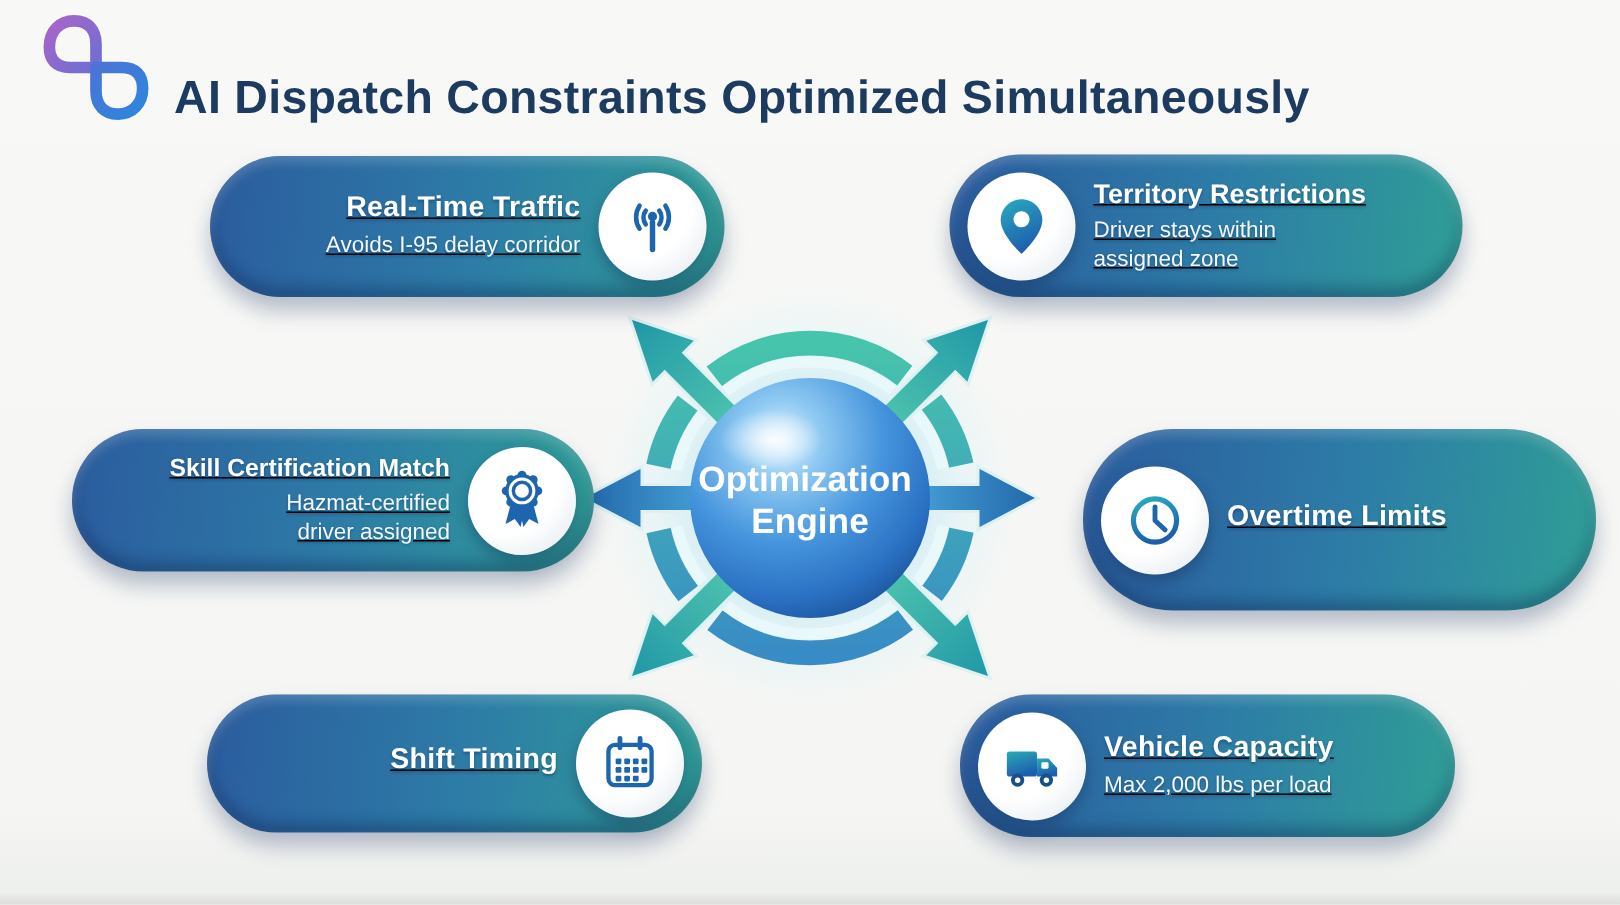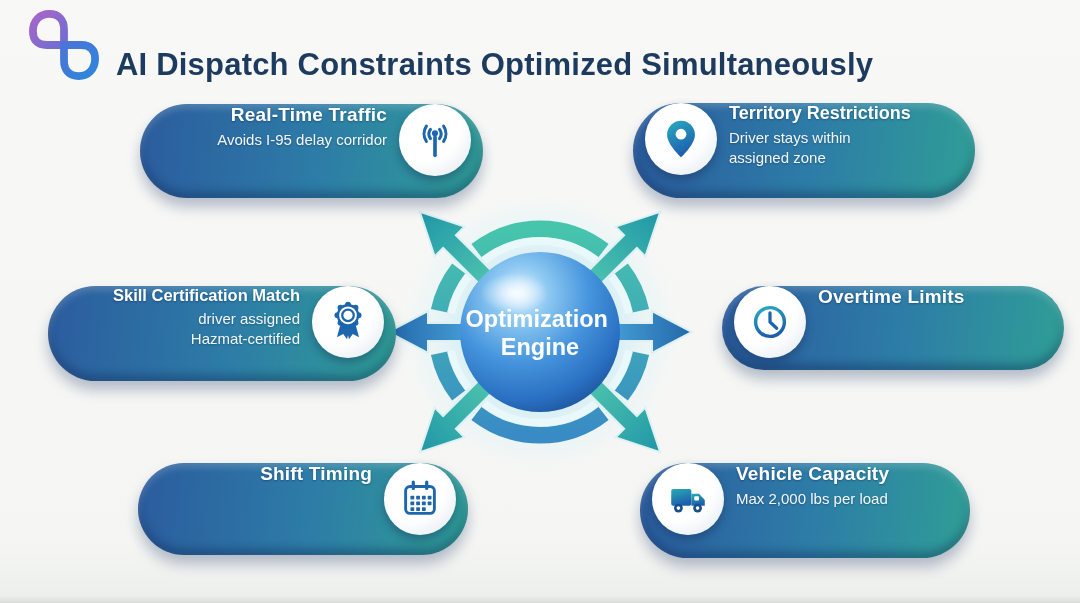--- a/index.html
+++ b/index.html
@@ -9,25 +9,26 @@
     font-family:"Liberation Sans",sans-serif;
   }
   
   .logo{position:absolute;left:26px;top:5px;width:76px;height:80px;}
   .page-title{
     position:absolute;left:116px;top:16px;font-size:31px;font-weight:bold;
     color:#1d3a5f;letter-spacing:.2px;white-space:nowrap;margin-top:31px;
   }
   
   .card{
-    position:absolute;border-radius:60px;display:flex;gap:12px;
+    position:absolute;border-radius:60px;display:flex;align-items:center;gap:12px;
     background:linear-gradient(96deg,#2b5c9e 0%,#2d7ca7 52%,#2f9e96 100%);
     box-shadow:0 9px 14px rgba(25,50,95,.30),
                inset 0 4px 7px rgba(255,255,255,.20),
                inset 0 -6px 10px rgba(8,30,70,.35);
+    text-decoration:underline;
   }
   .card.left{justify-content:flex-end;text-align:right;padding:0 12px 0 16px;}
   .card.right{justify-content:flex-start;text-align:left;padding:0 18px 0 12px;}
   .card-text{min-width:0;}
   .card-title{
     font-size:19px;font-weight:bold;color:#fff;margin-bottom:4px;white-space:nowrap;
     text-shadow:0 1px 2px rgba(10,30,70,.40);letter-spacing:.2px;
   }
   .card-title.compact{font-size:16.5px;letter-spacing:0;margin-left:32px;}
   .card-title.semi{font-size:18px;letter-spacing:0;}
@@ -168,22 +169,22 @@
         <span>Driver stays within</span>
         <span>assigned zone</span>
       </div>
     </div>
   </div>
 
   <div class="card left" style="left:48px;top:286px;width:320px;height:95px">
     <div class="card-text">
       <div class="card-title compact">Skill Certification Match</div>
       <div class="card-sub">
+        <span>Hazmat-certified</span>
         <span>driver assigned</span>
-        <span>Hazmat-certified</span>
       </div>
     </div>
     <div class="icon-circle">
       <svg viewBox="0 0 48 48">
         <g fill="#1d66ae">
           <path d="M16.5 25 L12.5 40 L19 36.6 L23 42 L26 29 Z"></path>
           <path d="M31.5 25 L35.5 40 L29 36.6 L25 42 L22 29 Z"></path>
           <circle cx="35" cy="17" r="3.1"></circle>
             <circle cx="31.8" cy="24.8" r="3.1"></circle>
           <circle cx="24" cy="28" r="3.1"></circle>
@@ -192,21 +193,21 @@
             <circle cx="16.2" cy="9.2" r="3.1"></circle>
           <circle cx="24" cy="6" r="3.1"></circle>
             <circle cx="31.8" cy="9.2" r="3.1"></circle>
         </g>
         <circle cx="24" cy="17" r="10.5" fill="#ffffff" stroke="#1d66ae" stroke-width="2.4"></circle>
         <circle cx="24" cy="17" r="6" fill="none" stroke="#1d66ae" stroke-width="2.4"></circle>
       </svg>
     </div>
   </div>
 
-  <div class="card right" style="left:722px;top:286px;width:312px;height:84px">
+  <div class="card right" style="left:722px;top:286px;width:312px;height:121px">
     <div class="icon-circle">
       <svg viewBox="0 0 48 48">
         <defs>
           <linearGradient id="clkG" x1="0" y1="0" x2="0.3" y2="1">
             <stop offset="0" stop-color="#2aacbf"></stop>
               <stop offset="1" stop-color="#1d5fae"></stop>
           </linearGradient>
         </defs>
         <circle cx="24" cy="24" r="15" fill="none" stroke="url(#clkG)" stroke-width="3.6"></circle>
         <path d="M24 14.5 V24 L31 30.5" fill="none" stroke="#1d66ae" stroke-width="3.4" stroke-linecap="round" stroke-linejoin="round"></path>

